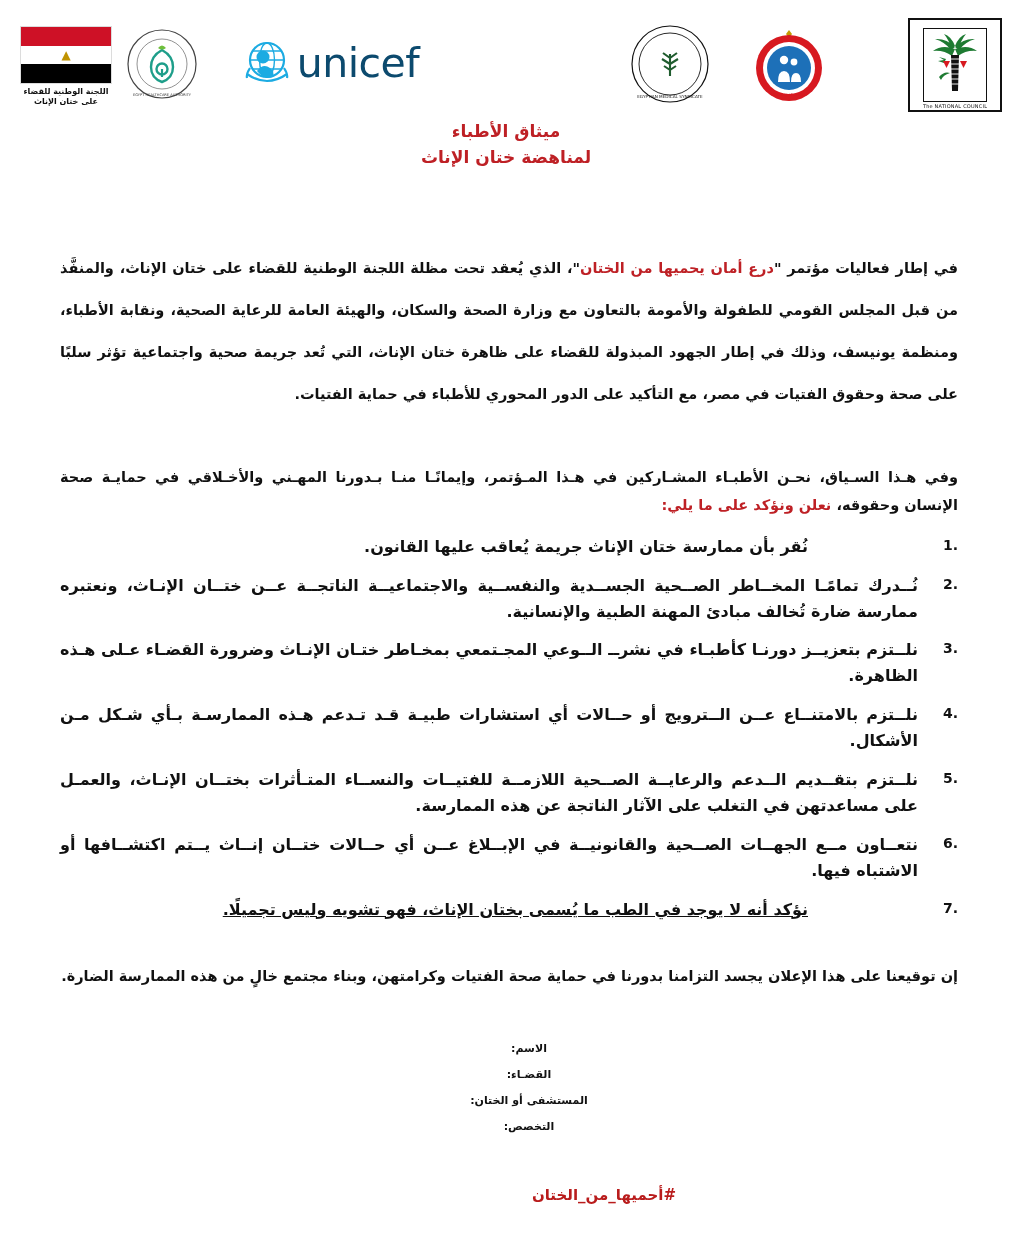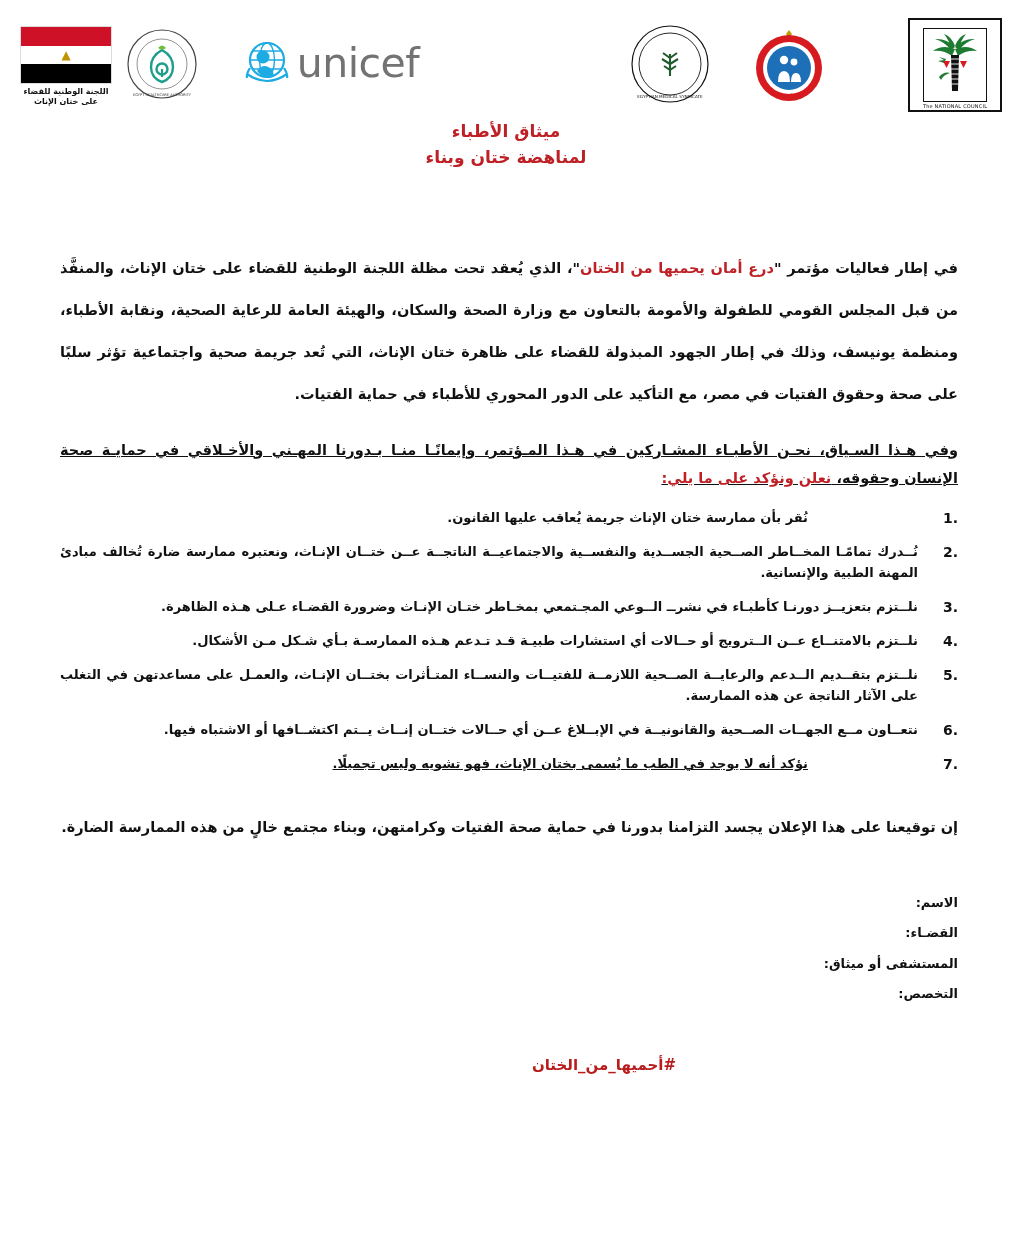--- a/index.html
+++ b/index.html
@@ -82,21 +82,21 @@
   .unicef-row {
     display: flex;
     align-items: center;
     gap: 4px;
   }
   .unicef-word {
     font-family: "DejaVu Sans", "Liberation Sans", sans-serif;
     font-size: 41px;
     line-height: 1;
     letter-spacing: -0.5px;
-    color: #737373;
+    color: #0c4a6e;
     font-weight: 400;
     direction: ltr;
   }
 
   .council-frame {
     width: 94px;
     height: 94px;
     border: 2px solid #111;
     box-sizing: border-box;
     position: relative;
@@ -156,36 +156,35 @@
     font-weight: bold;
     line-height: 2.55;
     text-align: justify;
     text-align-last: right;
     color: #111;
   }
   .para.intro { line-height: 2.9; }
   .red { color: #BE2025; }
 
   .para.context {
-    margin-top: 21px;
+    margin-top: 48px;
     line-height: 1.95;
-    text-decoration: underline;
   }
 
   
   .pledges {
     margin: 14px 0 0 0;
     padding: 0 0 0 0;
     list-style: none;
     counter-reset: pledge;
   }
   .pledge {
     position: relative;
     counter-increment: pledge;
-    font-size: 13px;
+    font-size: 16px;
     font-weight: bold;
     line-height: 1.62;
     color: #111;
     margin-bottom: 13px;
     padding-right: 40px;
     text-align: justify;
     text-align-last: right;
   }
   .pledge::before {
     content: counter(pledge) ".";
@@ -209,24 +208,24 @@
     margin-top: 40px;
     line-height: 1.9;
     text-align-last: right;
   }
 
   
   .fields {
     margin-top: 46px;
   }
   .field-row {
-    font-size: 13px;
+    font-size: 11px;
     font-weight: bold;
     line-height: 2.35;
-    text-align: right;
+    text-align: center;
     color: #111;
     padding-left: 40px;
   }
 
   .hashtag {
     margin-top: 46px;
     text-align: center;
     font-size: 15px;
     font-weight: bold;
     color: #b91c1c;
@@ -321,21 +320,21 @@
             <path d="M34 28 l7 0 l-3.5 7z" fill="#D71920"></path>
           </svg>
         </div>
         <div class="council-caption">The NATIONAL COUNCIL</div>
       </div>
     </div>
   </div>
 
   <div class="title-block">
     <div class="doc-title-1">ميثاق الأطباء</div>
-    <div class="doc-title-2">لمناهضة ختان وبناء</div>
+    <div class="doc-title-2">لمناهضة ختان الإناث</div>
   </div>
 
   <div class="body-wrap">
 
     <p class="para intro"><span>في إطار فعاليات مؤتمر "</span><span class="red">درع أمان يحميها من الختان</span><span>"، الذي يُعقد تحت مظلة اللجنة الوطنية للقضاء على ختان الإناث، والمنفَّذ من قبل المجلس القومي للطفولة والأمومة بالتعاون مع وزارة الصحة والسكان، والهيئة العامة للرعاية الصحية، ونقابة الأطباء، ومنظمة يونيسف، وذلك في إطار الجهود المبذولة للقضاء على ظاهرة ختان الإناث، التي تُعد جريمة صحية واجتماعية تؤثر سلبًا على صحة وحقوق الفتيات في مصر، مع التأكيد على الدور المحوري للأطباء في حماية الفتيات.</span></p>
 
     <p class="para context"><span>وفي هـذا السـياق، نحـن الأطبـاء المشـاركين في هـذا المـؤتمر، وإيمانًـا منـا بـدورنا المهـني والأخـلاقي في حمايـة صحة الإنسان وحقوقه، </span><span class="red">نعلن ونؤكد على ما يلي:</span></p>
 
     <ol class="pledges">
       <li class="pledge indent-1 short"><span>نُقر بأن ممارسة ختان الإناث جريمة يُعاقب عليها القانون.</span></li>
@@ -345,19 +344,19 @@
       <li class="pledge"><span>نلــتزم بتقــديم الــدعم والرعايــة الصــحية اللازمــة للفتيــات والنســاء المتـأثرات بختــان الإنـاث، والعمـل على مساعدتهن في التغلب على الآثار الناتجة عن هذه الممارسة.</span></li>
       <li class="pledge"><span>نتعــاون مــع الجهــات الصــحية والقانونيــة في الإبــلاغ عــن أي حــالات ختــان إنــاث يــتم اكتشــافها أو الاشتباه فيها.</span></li>
       <li class="pledge indent-7 short"><span>نؤكد أنه لا يوجد في الطب ما يُسمى بختان الإناث، فهو تشويه وليس تجميلًا.</span></li>
     </ol>
 
     <p class="para closing">إن توقيعنا على هذا الإعلان يجسد التزامنا بدورنا في حماية صحة الفتيات وكرامتهن، وبناء مجتمع خالٍ من هذه الممارسة الضارة.</p>
 
     <div class="fields">
       <div class="field-row">الاسم:</div>
       <div class="field-row">القضـاء:</div>
-      <div class="field-row">المستشفى أو ميثاق:</div>
+      <div class="field-row">المستشفى أو الختان:</div>
       <div class="field-row">التخصص:</div>
     </div>
 
     <div class="hashtag">#أحميها_من_الختان</div>
   </div>
 </div>
 
 </body></html>

